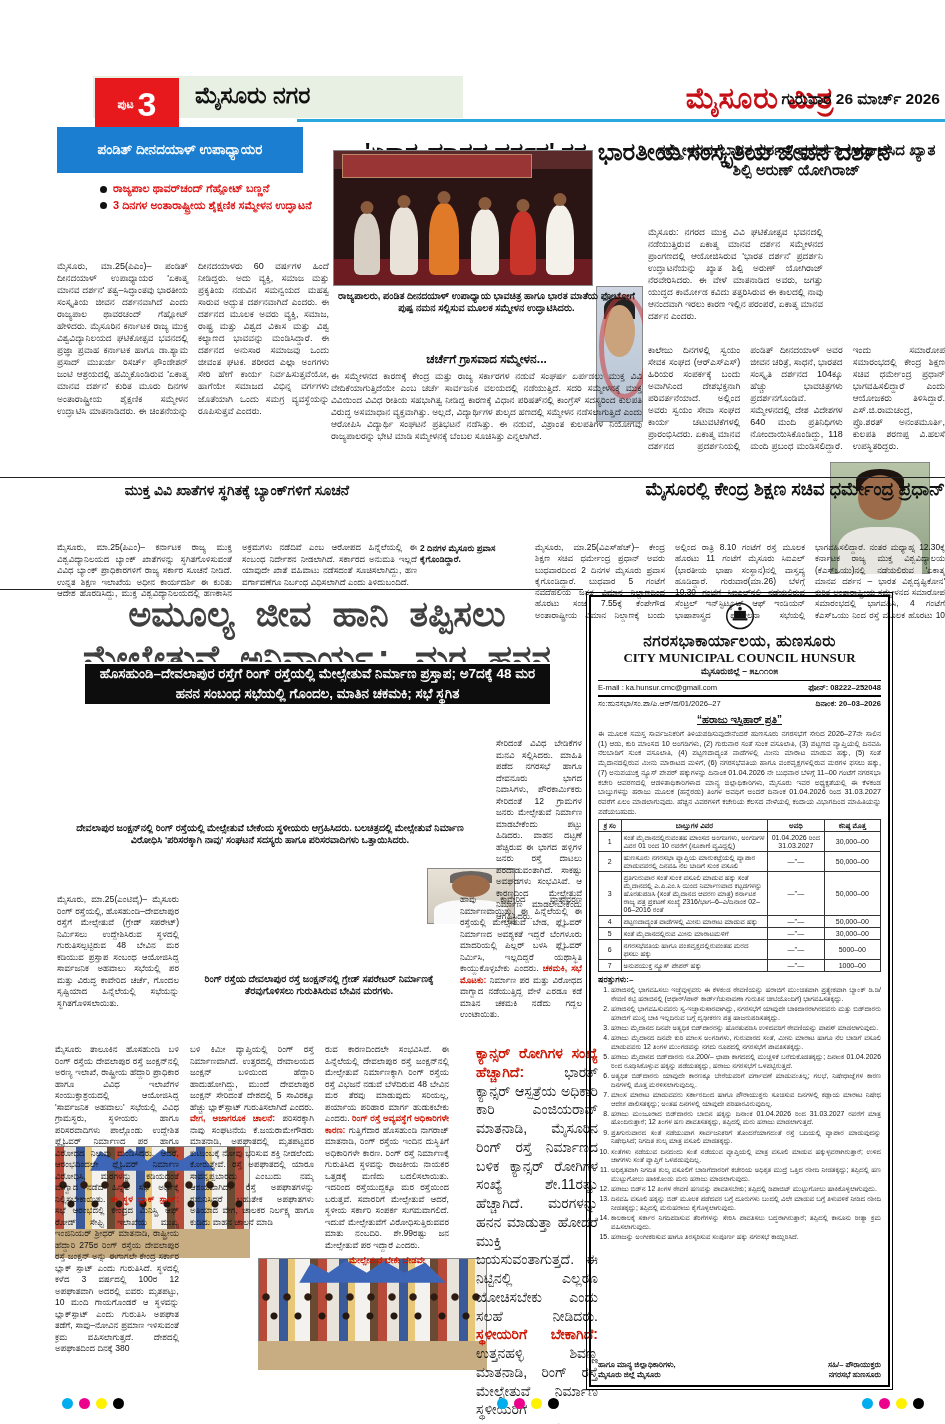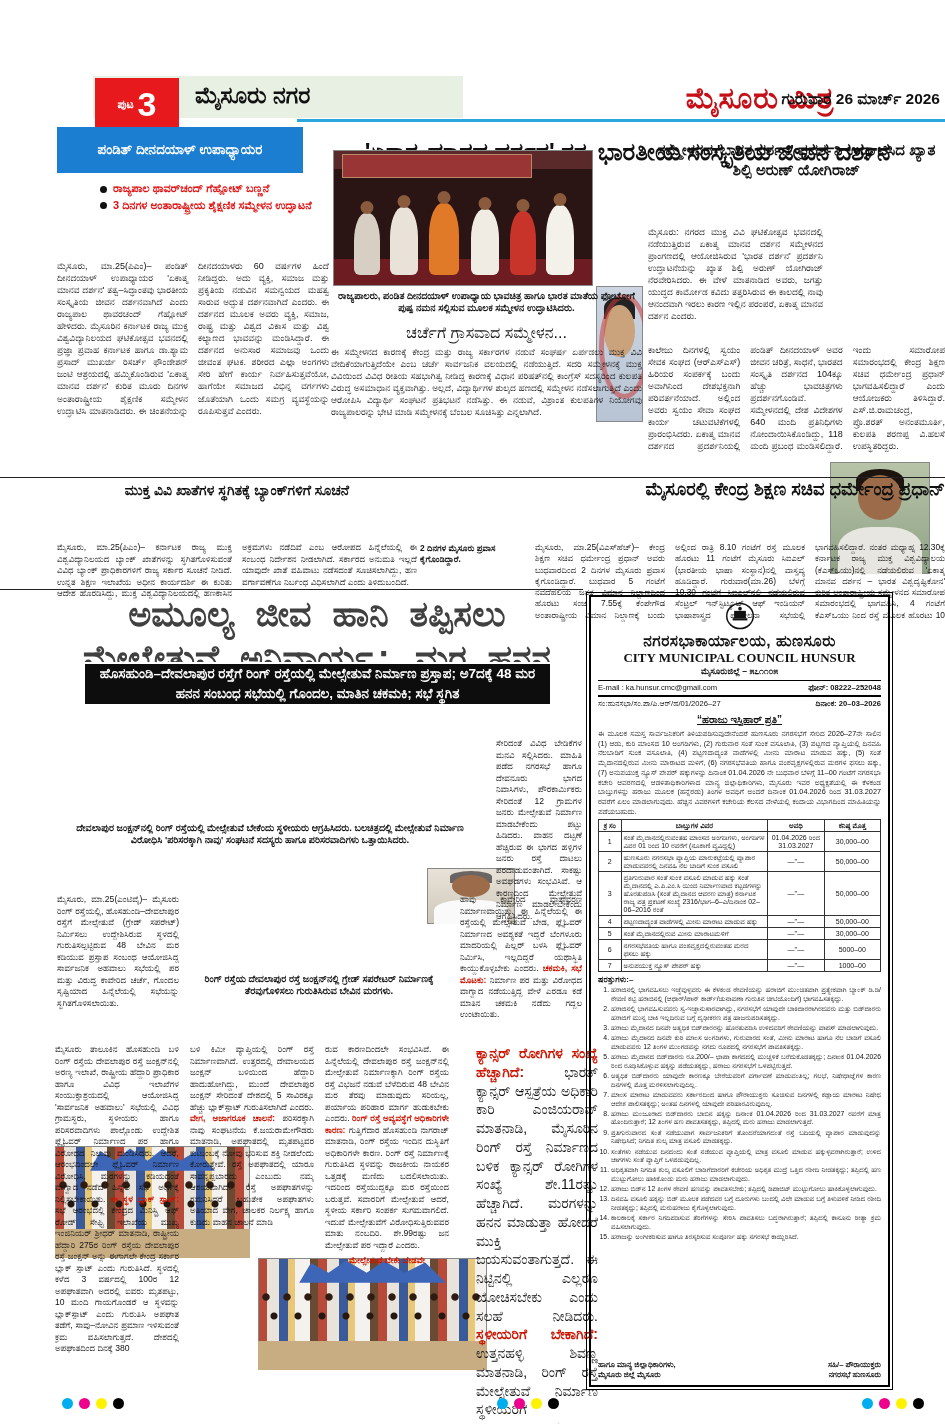--- a/index.html
+++ b/index.html
@@ -21,21 +21,21 @@
   
   .kicker{background:#1b7ed0;color:#fff;font-size:13.5px;font-weight:bold;line-height:1.45;
           display:flex;align-items:center;justify-content:center;padding:2px 6px;box-sizing:border-box;}
   .headline1{font-size:24px;font-weight:bold;white-space:nowrap;letter-spacing:0;}
   .bullets{font-size:11px;color:#e01010;font-weight:bold;line-height:1.5;}
   .bullets .dot{display:inline-block;width:7px;height:7px;border-radius:50%;background:#111;margin-right:6px;vertical-align:middle;}
   .body-txt{font-size:9px;line-height:1.34;}
   .cols2{column-count:2;column-gap:10px;}
   .cols3{column-count:3;column-gap:10px;}
   .caption{font-size:9.5px;font-weight:bold;line-height:1.3;}
-  .boxhead{font-size:16px;font-weight:normal;}
+  .boxhead{font-size:12px;font-weight:bold;margin-top:28px;}
   .subhead2{font-size:15px;font-weight:bold;line-height:1.35;}
   .redsub{color:#cc1500;font-weight:bold;}
   .redcenter{color:#cc1500;font-weight:bold;text-align:center;display:block;margin-top:4px;}
   
   .photo{box-shadow:0 0 0 1px #888 inset;}
   .event-photo{background:linear-gradient(#5a2a2a 0 14%,#2a1414 14% 80%,#6d1d22 80% 100%);position:relative;overflow:hidden;}
   .event-photo .banner{position:absolute;left:4%;top:4%;width:72%;height:16%;background:#9a3535;
       box-shadow:0 0 0 1px #b86; }
   .fig{position:absolute;bottom:8%;border-radius:45% 45% 6px 6px;}
   .fig:before{content:"";position:absolute;top:-12px;left:50%;transform:translateX(-50%);

